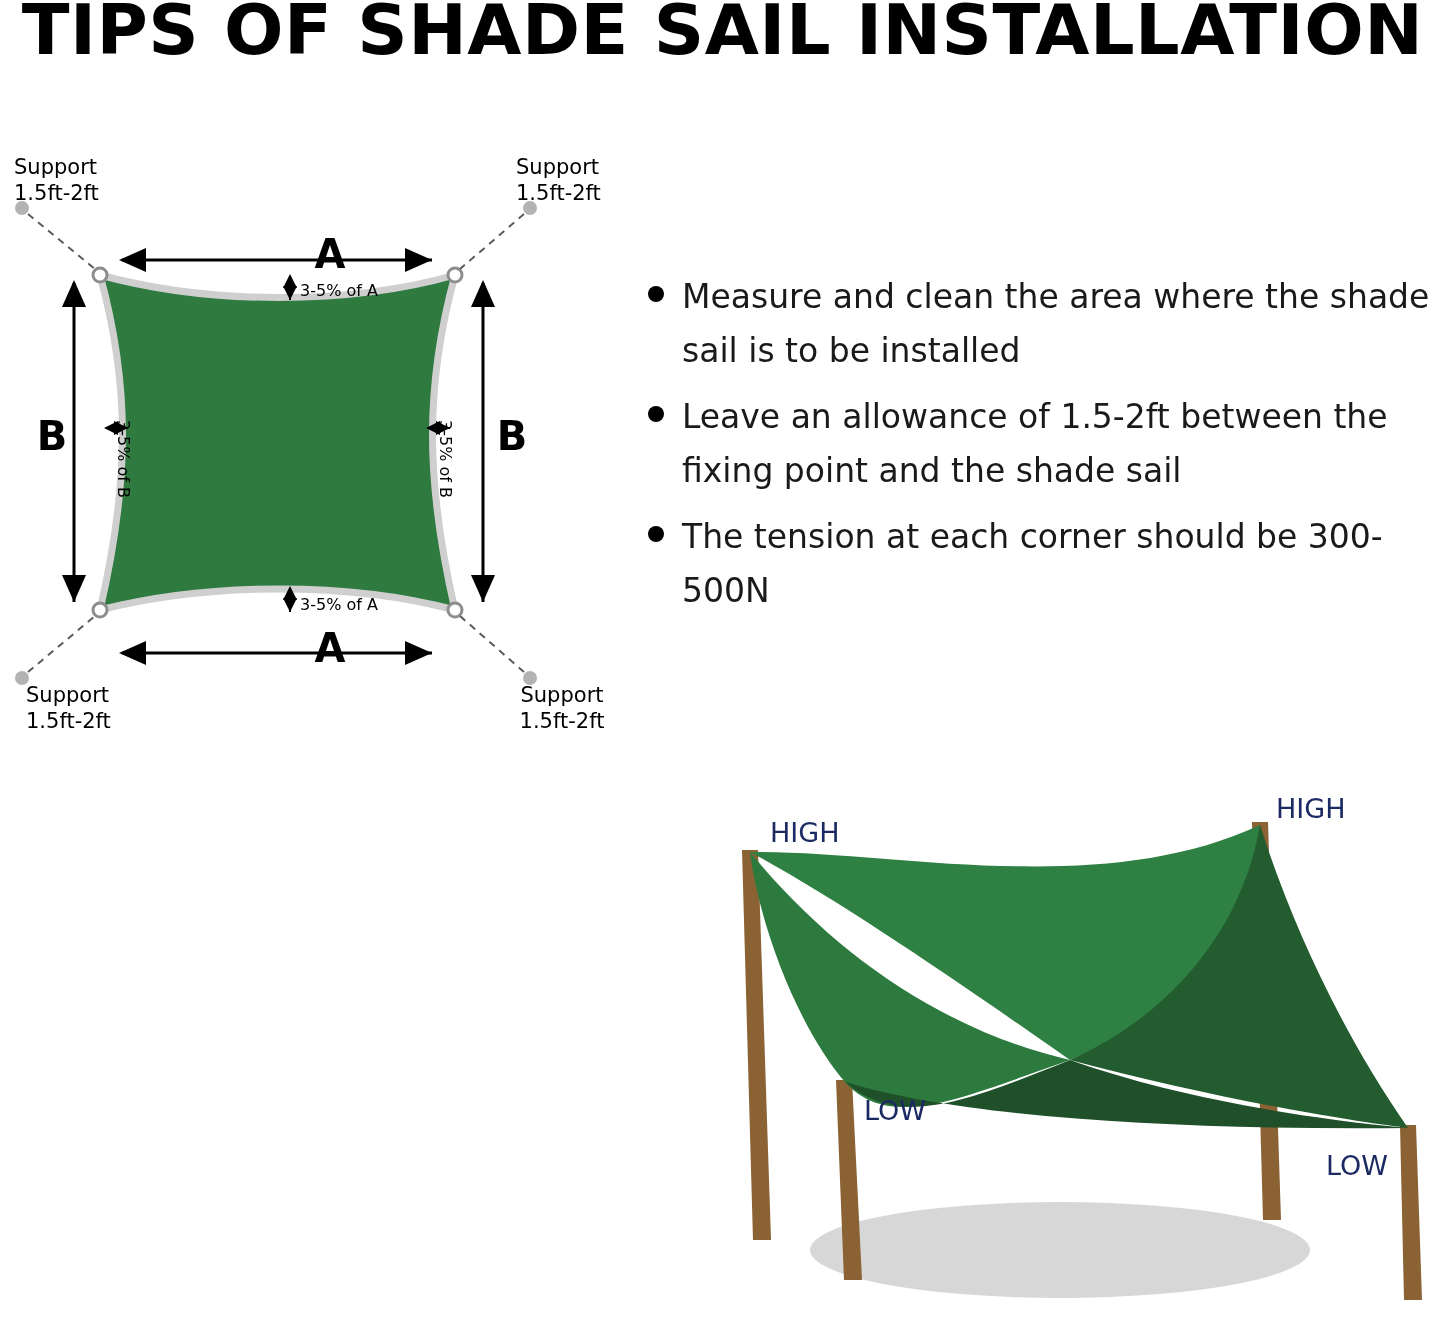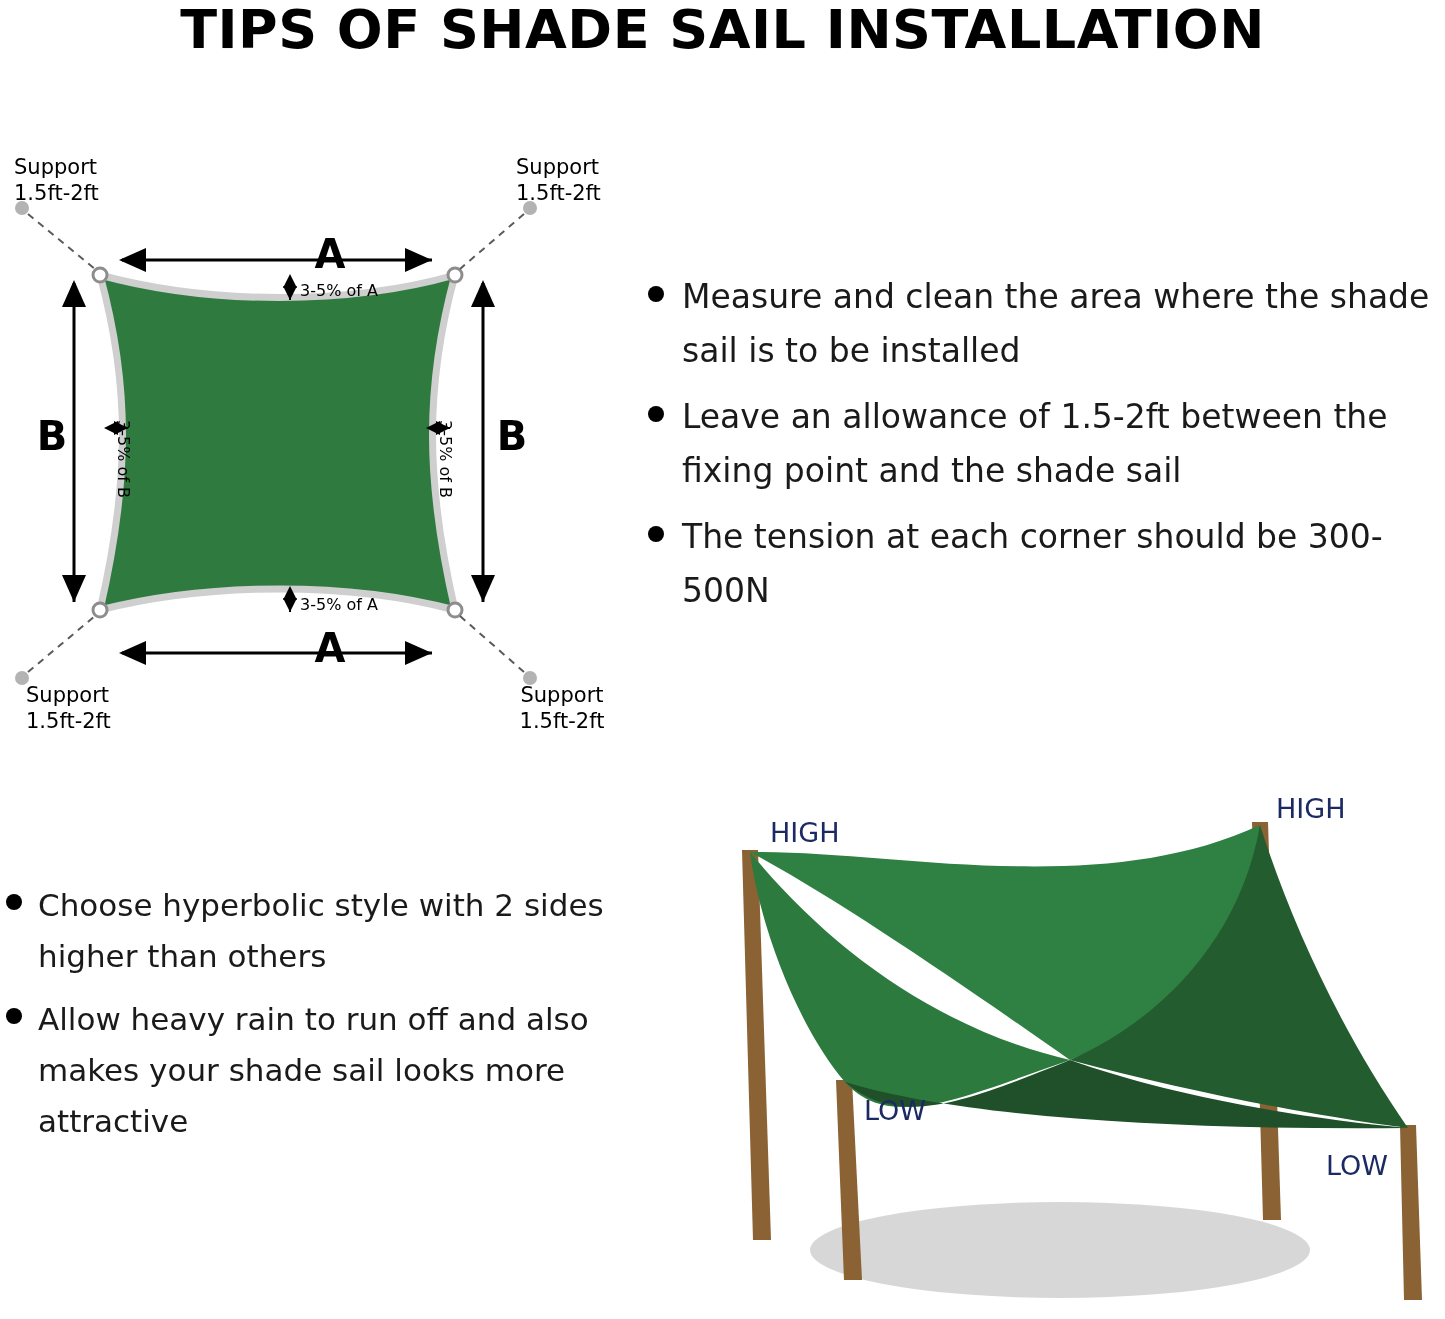--- a/index.html
+++ b/index.html
@@ -23,21 +23,21 @@
 
   
   #title {
     position: absolute;
     left: 0;
     top: 0;
     width: 1445px;
     text-align: center;
     font-family: "DejaVu Sans", sans-serif;
     font-weight: bold;
-    font-size: 54px;
+    font-size: 70px;
     letter-spacing: 0.5px;
     line-height: 60px;
     color: #000000;
     white-space: nowrap;
   }
 
   
   #top-diagram {
     position: absolute;
     left: 0;
@@ -194,30 +194,20 @@
     <div class="bullet-row">
       <div class="bullet-dot"></div>
       <div class="bullet-text">Leave an allowance of 1.5-2ft between the fixing point and the shade sail</div>
     </div>
     <div class="bullet-row">
       <div class="bullet-dot"></div>
       <div class="bullet-text">The tension at each corner should be 300-500N</div>
     </div>
   </div>
 
-  <div id="bottom-bullets">
-    <div class="bullet-row">
-      <div class="bullet-dot"></div>
-      <div class="bullet-text">Choose hyperbolic style with 2 sides higher than others</div>
-    </div>
-    <div class="bullet-row">
-      <div class="bullet-dot"></div>
-      <div class="bullet-text">Allow heavy rain to run off and also makes your shade sail looks more attractive</div>
-    </div>
-  </div>
 
   <div id="bottom-illustration">
     <svg width="825" height="539" viewBox="0 0 825 539" xmlns="http://www.w3.org/2000/svg">
 
       <ellipse cx="420" cy="470" rx="250" ry="48" fill="#c9c9c9" opacity="0.75"></ellipse>
 
       <polygon points="102,70 118,70 131,460 113,460" fill="#8a6233"></polygon>
       <polygon points="612,42 628,42 641,440 623,440" fill="#8a6233"></polygon>
 
       <polygon points="196,300 212,300 222,500 204,500" fill="#8a6233"></polygon>

